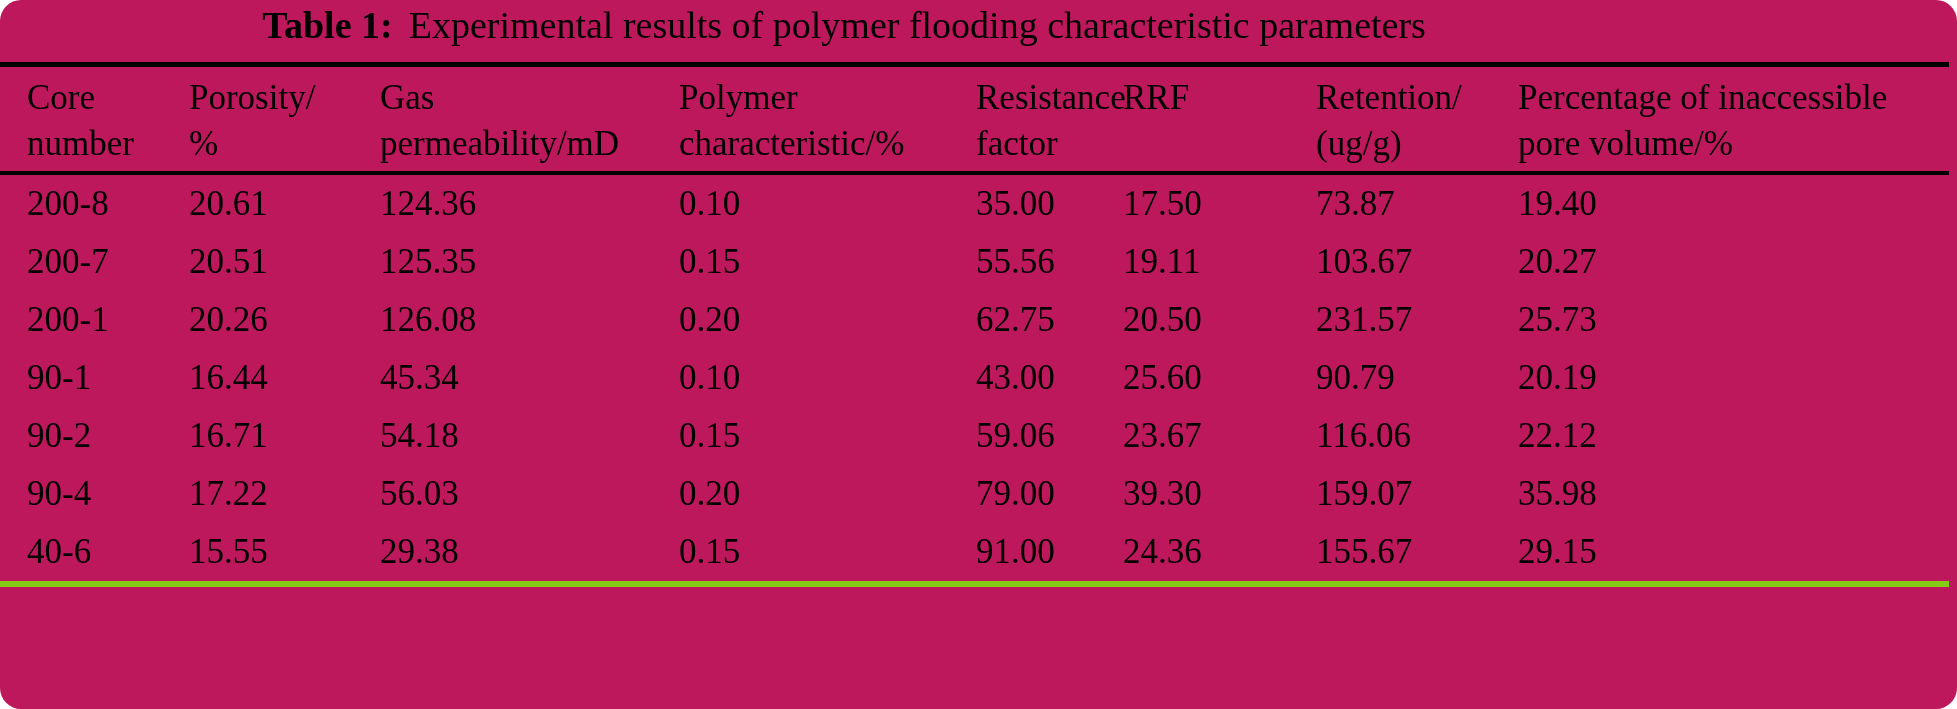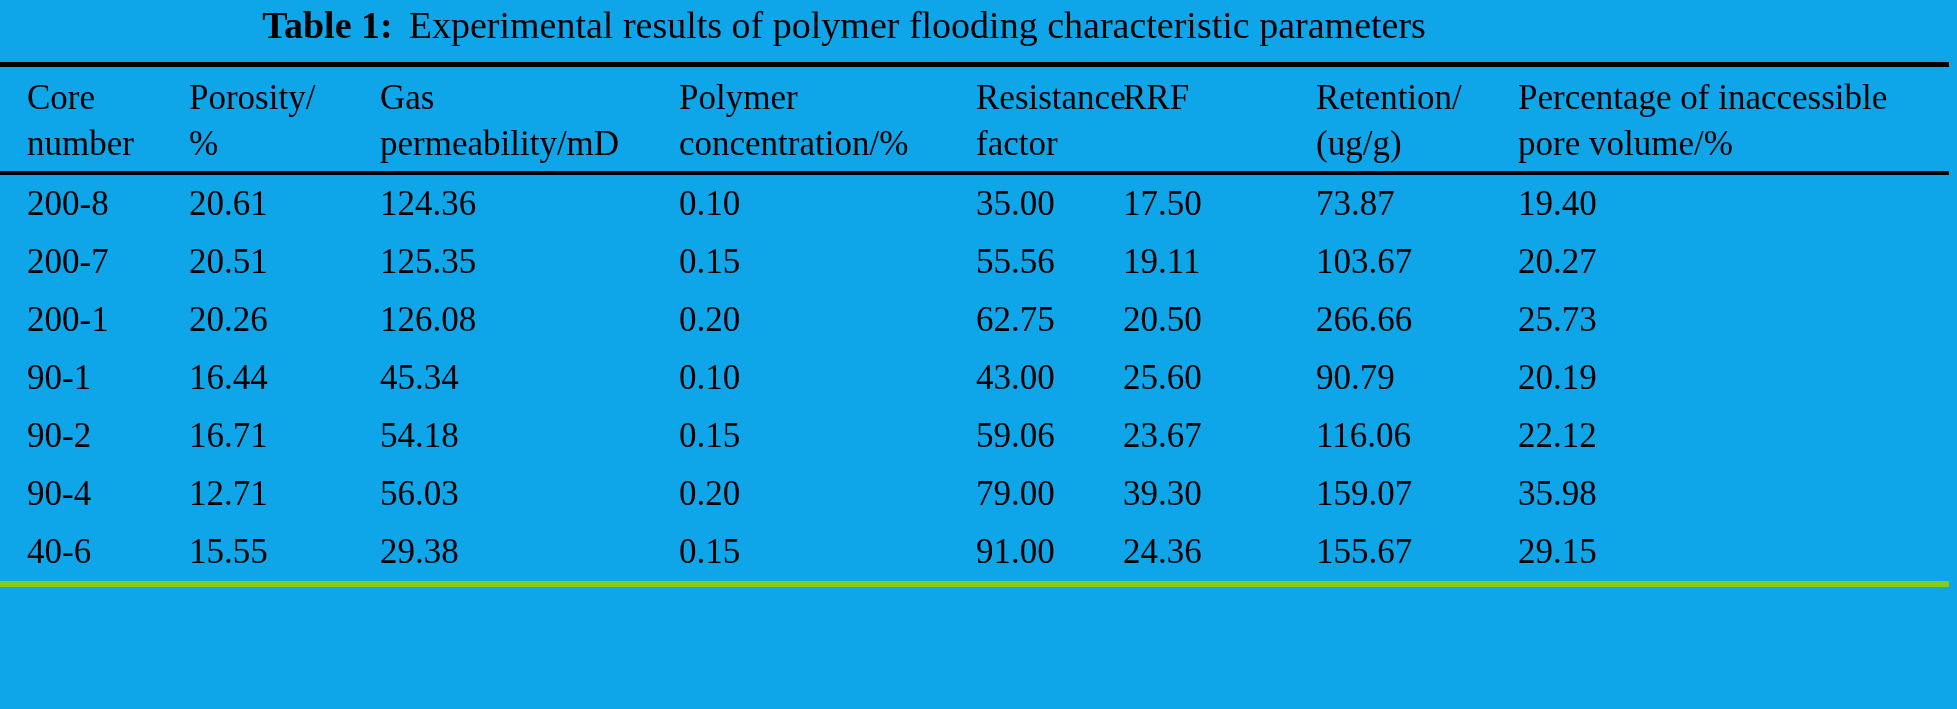--- a/index.html
+++ b/index.html
@@ -4,24 +4,25 @@
 <style>
   html, body {
     margin: 0;
     padding: 0;
     background: #ffffff;
   }
   .page {
     position: relative;
     width: 1957px;
     height: 709px;
-    background: #0ea5e9;
+    background: #be185d;
     color: #000000;
     font-family: "Liberation Serif", serif;
     overflow: hidden;
+    border-radius: 21px;
   }
   .caption {
     position: absolute;
     top: 1px;
     left: 4px;
     width: 1680px;
     text-align: center;
     font-size: 38px;
     line-height: 48px;
     white-space: nowrap;
@@ -92,21 +93,21 @@
           <th>
             <span class="hline">Porosity/</span>
             <span class="hline">%</span>
           </th>
           <th>
             <span class="hline">Gas</span>
             <span class="hline">permeability/mD</span>
           </th>
           <th>
             <span class="hline">Polymer</span>
-            <span class="hline">concentration/%</span>
+            <span class="hline">characteristic/%</span>
           </th>
           <th>
             <span class="hline">Resistance</span>
             <span class="hline">factor</span>
           </th>
           <th>
             <span class="hline">RRF</span>
             <span class="hline">&nbsp;</span>
           </th>
           <th>
@@ -140,21 +141,21 @@
           <td>103.67</td>
           <td>20.27</td>
         </tr>
         <tr>
           <td>200-1</td>
           <td>20.26</td>
           <td>126.08</td>
           <td>0.20</td>
           <td>62.75</td>
           <td>20.50</td>
-          <td>266.66</td>
+          <td>231.57</td>
           <td>25.73</td>
         </tr>
         <tr>
           <td>90-1</td>
           <td>16.44</td>
           <td>45.34</td>
           <td>0.10</td>
           <td>43.00</td>
           <td>25.60</td>
           <td>90.79</td>
@@ -165,21 +166,21 @@
           <td>16.71</td>
           <td>54.18</td>
           <td>0.15</td>
           <td>59.06</td>
           <td>23.67</td>
           <td>116.06</td>
           <td>22.12</td>
         </tr>
         <tr>
           <td>90-4</td>
-          <td>12.71</td>
+          <td>17.22</td>
           <td>56.03</td>
           <td>0.20</td>
           <td>79.00</td>
           <td>39.30</td>
           <td>159.07</td>
           <td>35.98</td>
         </tr>
         <tr>
           <td>40-6</td>
           <td>15.55</td>

